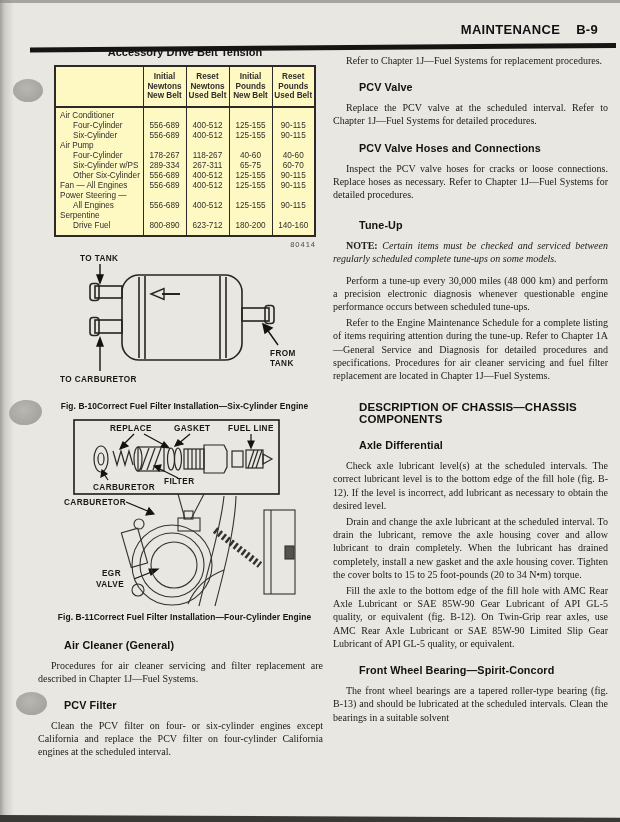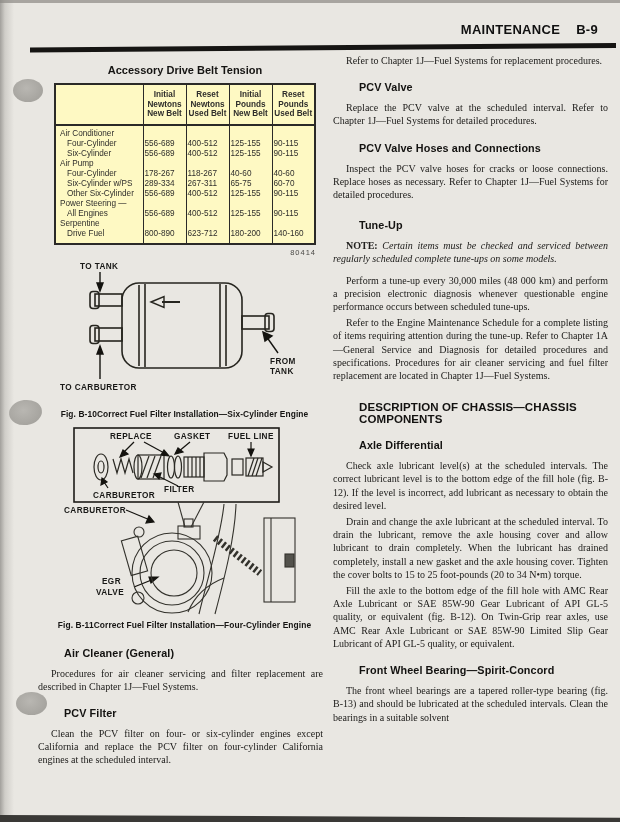--- a/index.html
+++ b/index.html
@@ -18,38 +18,38 @@
   .hole3{left:16px;top:692px;width:31px;height:23px;}
 
   
   .hdr{position:absolute;top:22px;right:22px;font-family:"Liberation Sans",sans-serif;
        font-weight:bold;font-size:13px;letter-spacing:.3px;color:#111;}
   .hdr .pgnum{margin-left:16px;}
   .hdr-rule{position:absolute;left:30px;top:43px;width:586px;height:5px;background:#161513;
        transform:rotate(-.45deg);transform-origin:right center;}
 
   
-  .col{position:absolute;top:60px;}
+  .col{position:absolute;top:42px;}
   .col-l{left:38px;width:285px;}
   .col-r{left:333px;top:54px;width:275px;}
 
   
   .tbl-title{font-family:"Liberation Sans",sans-serif;font-weight:bold;font-size:11px;
        text-align:center;width:262px;margin:4px 0 7px 16px;color:#151412;}
   table.belt{border-collapse:collapse;margin-left:16px;width:262px;background:#fef9c3;
        font-family:"Liberation Sans",sans-serif;font-size:8.2px;color:#2f2e2c;
        border:2px solid #2b2a28;table-layout:fixed;}
   table.belt col.c0{width:88px;} table.belt col.cn{width:43px;}
   table.belt th{font-weight:600;font-size:8.2px;line-height:9.5px;white-space:pre-line;
        border-left:1px solid #2b2a28;border-bottom:2px solid #2b2a28;padding:5px 1px;text-align:center;}
   table.belt th:first-child{border-left:none;}
   table.belt td{border-left:1px solid #2b2a28;padding:0 1px;height:10px;line-height:10px;
-       text-align:left;overflow:hidden;}
+       text-align:center;overflow:hidden;}
   table.belt td:first-child{border-left:none;text-align:left;padding-left:4px;white-space:nowrap;}
-  table.belt tr.sub td:first-child{padding-left:11px;}
+  table.belt tr.sub td:first-child{padding-left:17px;}
   table.belt tr.first td{padding-top:3px;}
   table.belt tr.last td{padding-bottom:4px;}
   .fig-code{width:278px;text-align:right;font-family:"Liberation Sans",sans-serif;
        font-size:7.5px;color:#4a4946;margin-top:3px;letter-spacing:1px;}
 
   
   .figsvg{display:block;}
   .fig-cap{font-family:"Liberation Sans",sans-serif;font-weight:bold;font-size:8.4px;
        color:#151412;text-align:center;margin:4px 0 0 8px;letter-spacing:.1px;}
   .fig-cap .cap-code{}
@@ -153,20 +153,27 @@
             <td>60-70</td>
           </tr>
         <tr class="sub">
             <td>Other Six-Cylinder</td>
             <td>556-689</td>
             <td>400-512</td>
             <td>125-155</td>
             <td>90-115</td>
           </tr>
         <tr class="grp">
+            <td>Fan — All Engines</td>
+            <td>556-689</td>
+            <td>400-512</td>
+            <td>125-155</td>
+            <td>90-115</td>
+          </tr>
+        <tr class="grp">
             <td>Power Steering —</td>
             <td></td>
             <td></td>
             <td></td>
             <td></td>
           </tr>
         <tr class="sub">
             <td>All Engines</td>
             <td>556-689</td>
             <td>400-512</td>

